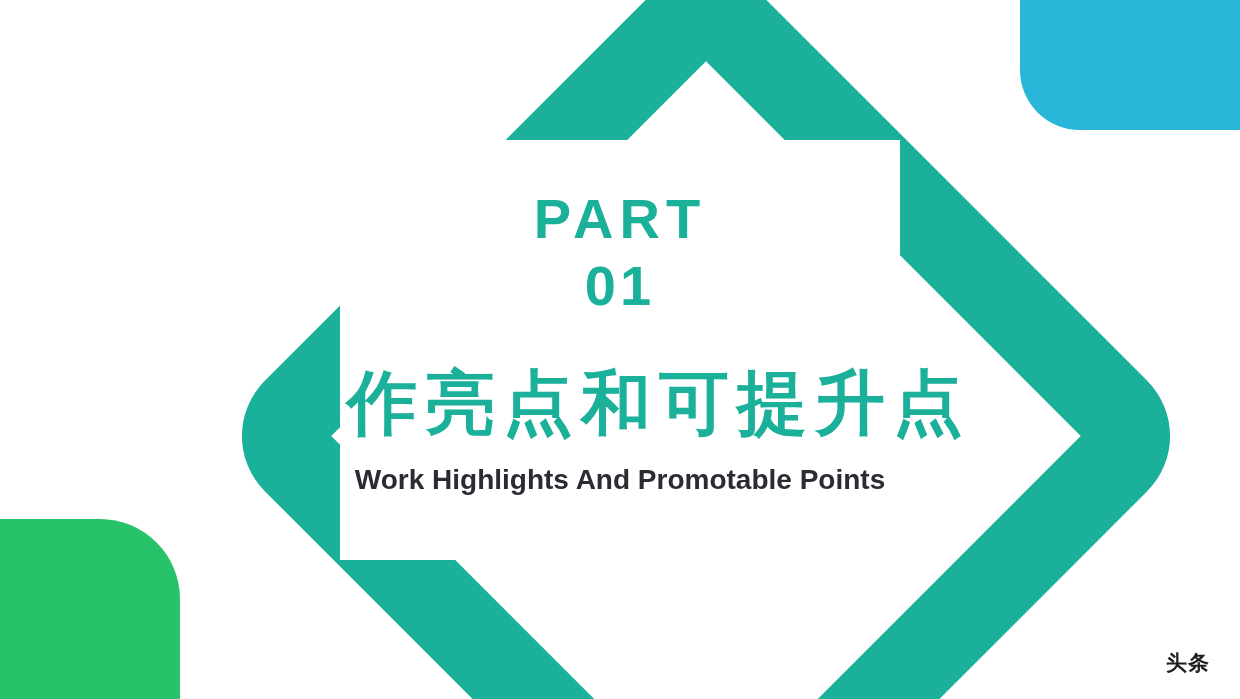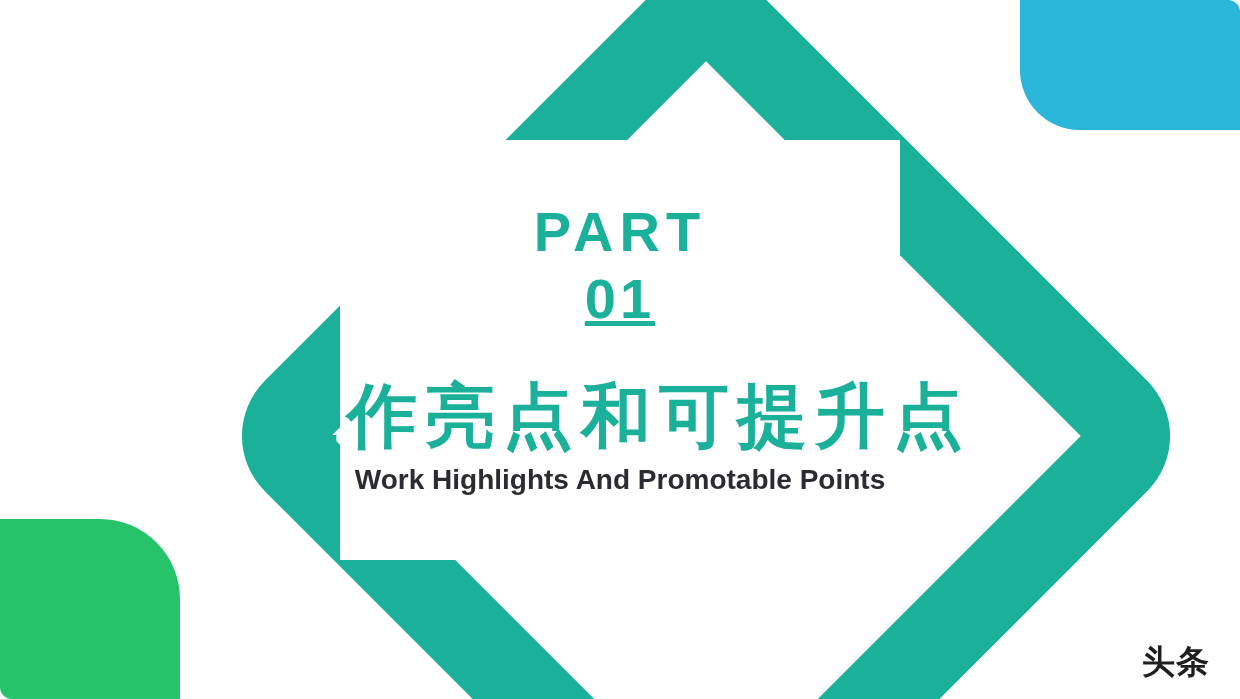--- a/index.html
+++ b/index.html
@@ -12,21 +12,20 @@
     height: 699px;
     overflow: hidden;
     font-family: "Liberation Sans", sans-serif;
   }
   .slide {
     position: relative;
     width: 1240px;
     height: 699px;
     background: #ffffff;
     overflow: hidden;
-    border-radius: 12px;
   }
 
   
   .corner-blue {
     position: absolute;
     top: -120px;
     right: -70px;
     width: 290px;
     height: 250px;
     background: #29b6d8;
@@ -99,51 +98,50 @@
     line-height: 1.05;
     margin: 0;
   }
   .part-number {
     color: #1ab09a;
     font-size: 56px;
     font-weight: bold;
     letter-spacing: 4px;
     line-height: 1.15;
     margin: 6px 0 46px 0;
-    text-decoration: underline;
   }
   .title-cn {
     color: #1ab09a;
     font-size: 70px;
     font-weight: bold;
     letter-spacing: 8px;
     line-height: 1.1;
     margin: 0 0 8px 0;
     white-space: nowrap;
     font-family: "DejaVu Sans", "Liberation Sans", sans-serif;
   }
   .title-en {
     color: #2b2b33;
     font-size: 28px;
     font-weight: bold;
     letter-spacing: 0px;
     line-height: 1.2;
-    margin: 0;
+    margin: 13px;
     white-space: nowrap;
   }
 
   
   .watermark {
     position: absolute;
     right: 20px;
-    bottom: 14px;
+    bottom: 22px;
     z-index: 6;
     display: flex;
     align-items: flex-end;
-    font-size: 33px;
+    font-size: 21px;
     font-weight: bold;
     color: #1e1e1e;
     font-family: "DejaVu Sans", "Liberation Sans", sans-serif;
   }
   .watermark .wm-logo {
     margin-right: 10px;
     letter-spacing: 1px;
   }
   .watermark .wm-text {
     letter-spacing: 0px;

